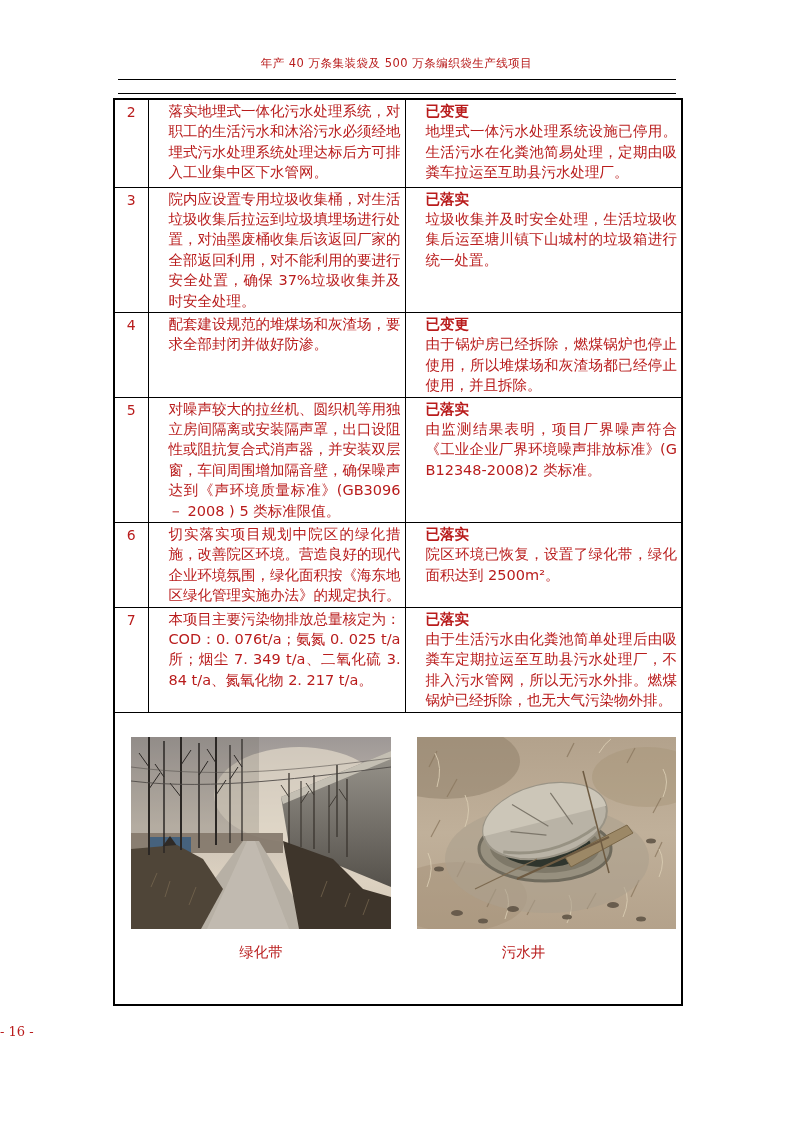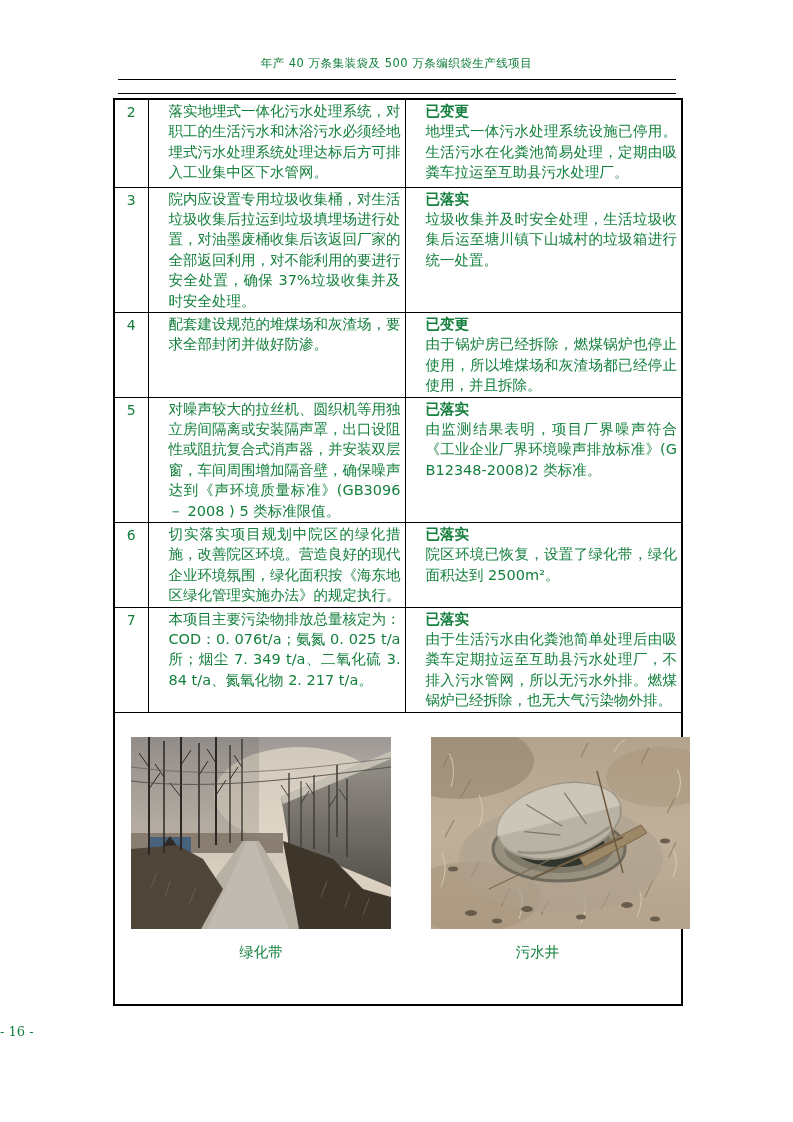--- a/index.html
+++ b/index.html
@@ -1,30 +1,30 @@
 <!DOCTYPE html>
 <html><head>
 <meta charset="utf-8">
 <style>
   html,body{margin:0;padding:0;background:#e8e8e8;}
   .page{position:relative;width:793px;height:1122px;background:#ffffff;margin:0 auto;
-        font-family:"DejaVu Sans",sans-serif;color:#15803d;overflow:hidden;}
+        font-family:"DejaVu Sans",sans-serif;color:#b91c1c;overflow:hidden;}
   .doc-title{position:absolute;top:56px;left:0;width:100%;text-align:center;
              font-size:11.5px;letter-spacing:.5px;}
   .rule{position:absolute;left:118px;width:558px;border-top:1.5px solid #000;}
   .rule-1{top:79px;}
   .rule-2{top:93px;}
   table.compliance{position:absolute;left:113px;top:98px;width:568px;
                    border-collapse:collapse;border:2px solid #000;table-layout:fixed;}
   td{border:1px solid #000;vertical-align:top;font-size:14.5px;line-height:20.4px;
      padding:1px 4px 1px 20px;text-align:justify;word-break:break-all;}
   td.num{ text-align:center;padding:2px 0 0 0;font-size:14px;}
   .status-label{font-weight:bold;}
   td.photo-cell{padding:24px 0 0 16px;text-align:left;}
-  .photos{display:flex;gap:40px;}
+  .photos{display:flex;gap:26px;}
   figure{margin:0;width:260px;}
   .photo-frame{width:260px;height:192px;display:block;background:#b9ae9f;}
   figcaption{text-align:center;margin-top:13px;font-size:14.5px;}
   .page-num{position:absolute;top:1024px;left:0;width:100%;text-align:left;
             font-size:13px;font-family:"DejaVu Serif",serif;}
 </style>
 </head>
 <body>
 
 <div class="page">

